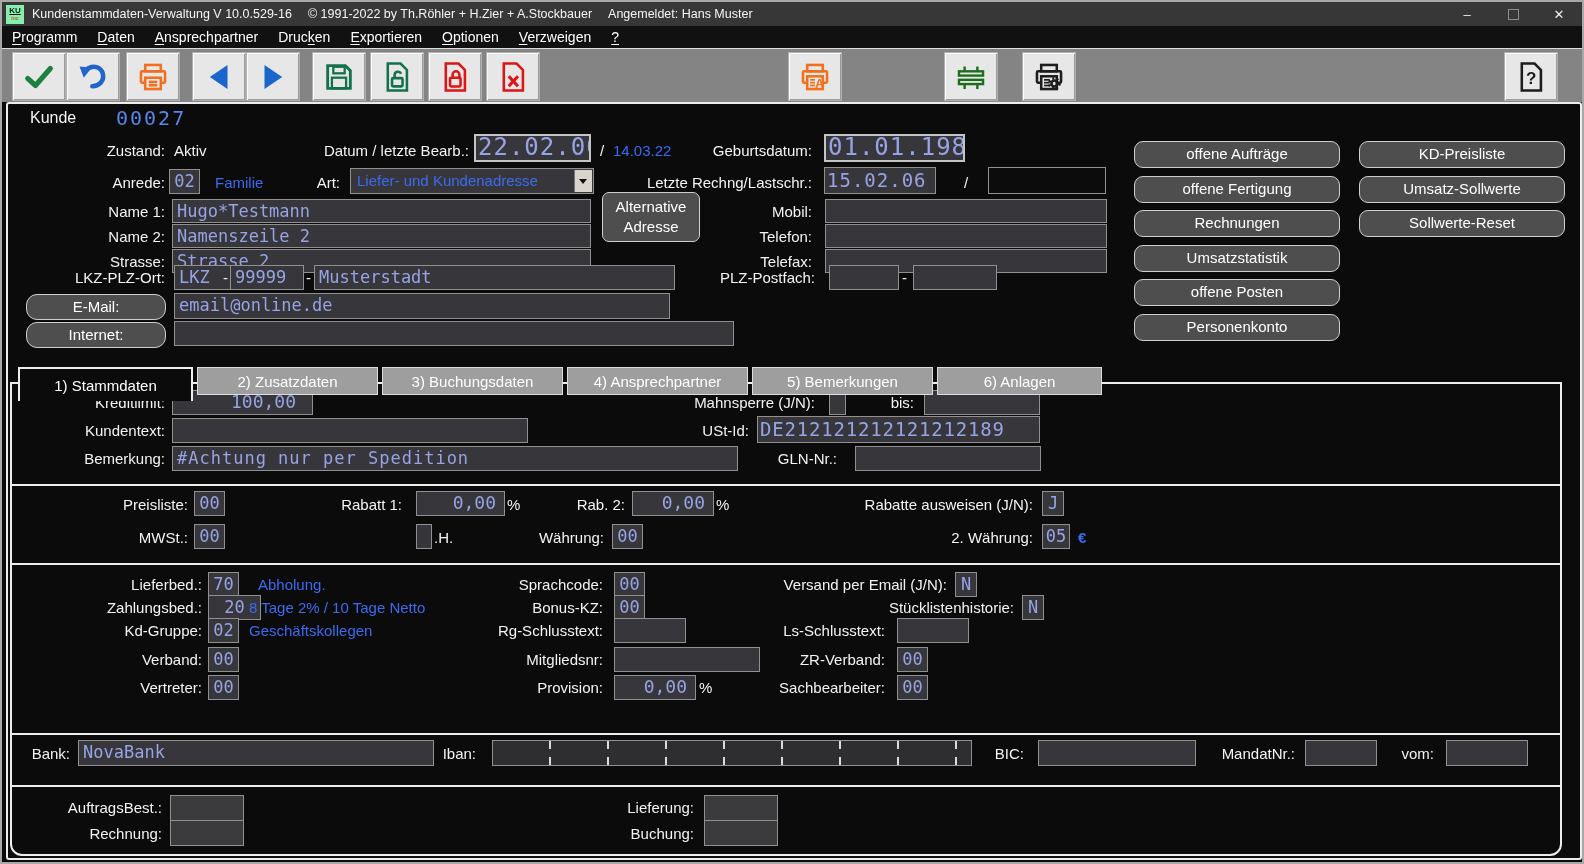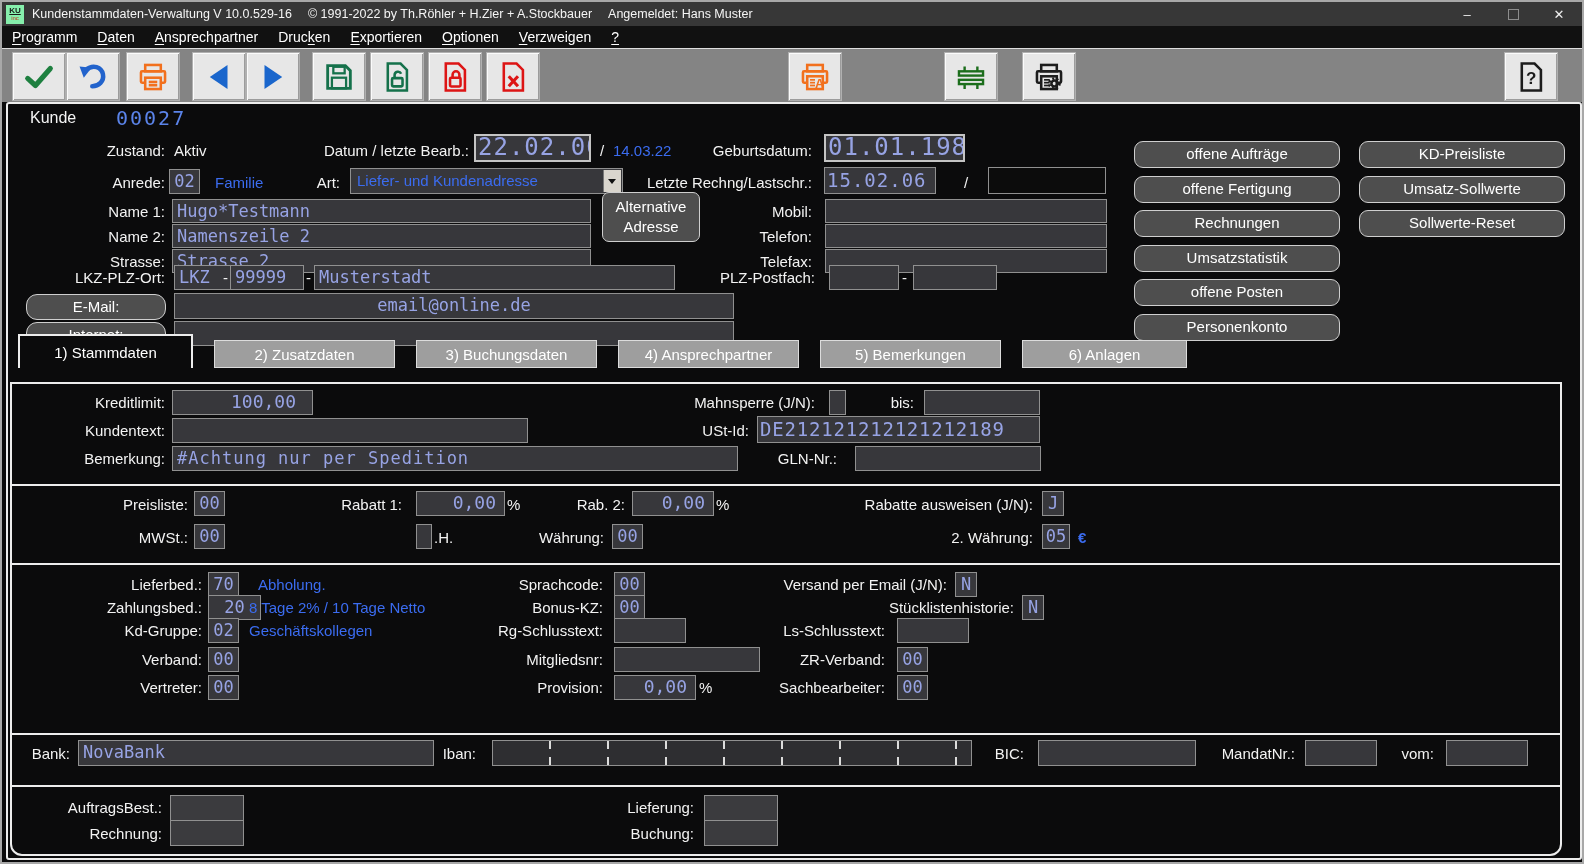--- a/index.html
+++ b/index.html
@@ -43,21 +43,21 @@
   .gbtn{position:absolute;background:#4e4e4e;border:1px solid #cfcfcf;border-radius:9px;color:#fff;
         font-size:15px;display:flex;align-items:center;justify-content:center;text-align:center;box-sizing:border-box;line-height:1.35;}
   .kundenr{position:absolute;color:#5b84ea;font-family:"DejaVu Sans Mono",monospace;font-size:20px;letter-spacing:2px;}
   
   .drop{position:absolute;height:26px;background:#37373b;border:1px solid #909090;box-sizing:border-box;}
   .drop .val{position:absolute;left:6px;top:3px;color:#3b6cf0;font-size:15px;white-space:pre;}
   .droparrow{position:absolute;right:1px;top:1px;bottom:1px;width:17px;background:#d9d5cd;border-left:1px solid #777;}
   .droparrow::after{content:"";position:absolute;left:4px;top:9px;border-left:4px solid transparent;
         border-right:4px solid transparent;border-top:5px solid #111;}
   
-  .tabrow{position:absolute;left:16px;top:332px;height:34px;display:flex;gap:21px;align-items:flex-end;z-index:5;}
+  .tabrow{position:absolute;left:16px;top:365px;height:34px;display:flex;gap:4px;align-items:flex-start;z-index:5;}
   .tab{height:28px;background:#9e9e9e;border:1px solid #dcdcdc;box-sizing:border-box;color:#fff;
        font-size:15px;display:flex;align-items:center;justify-content:center;}
   .tab.active{height:34px;background:#0b0b0c;border:2px solid #ededed;border-bottom:none;}
   .panel{position:absolute;left:8px;top:380px;width:1552px;height:474px;border:2px solid #ededed;
          border-radius:0 0 12px 12px;box-sizing:border-box;}
   .hsep{position:absolute;left:9px;width:1549px;height:2px;background:#ededed;}
   .iban{background-image:
      repeating-linear-gradient(90deg, transparent 0 56px, #dcdcdc 56px 58px),
      repeating-linear-gradient(90deg, transparent 0 56px, #dcdcdc 56px 58px);
      background-size:100% 8px,100% 8px;background-position:0 0,0 100%;background-repeat:no-repeat;}
@@ -224,21 +224,21 @@
   <div class="fld big" style="left:472px;top:132px;width:117px;">22.02.00</div>
   <span class="wv" style="left:598px;top:140px;">/</span>
   <span class="lnk" style="left:611px;top:140px;">14.03.22</span>
   <span class="lbl" style="left:690px;top:140px;width:120px;">Geburtsdatum:</span>
   <div class="fld big" style="left:822px;top:132px;width:141px;">01.01.1980</div>
 
   <span class="lbl" style="left:60px;top:172px;width:103px;">Anrede:</span>
   <div class="fld code" style="left:167px;top:167px;width:31px;">02</div>
   <span class="lnk" style="left:213px;top:172px;">Familie</span>
   <span class="lbl" style="left:308px;top:172px;width:30px;">Art:</span>
-  <div class="drop" style="left:348px;top:166px;width:273px;">
+  <div class="drop" style="left:348px;top:166px;width:244px;">
     <span class="val">Liefer- und Kundenadresse</span>
     <span class="droparrow"></span>
   </div>
   <span class="lbl" style="left:622px;top:172px;width:188px;">Letzte Rechng/Lastschr.:</span>
   <div class="fld date" style="left:822px;top:165px;width:112px;">15.02.06</div>
   <span class="wv" style="left:962px;top:172px;">/</span>
   <div class="fld date blk" style="left:986px;top:165px;width:118px;"></div>
 
   <div class="gbtn" style="left:600px;top:190px;width:98px;height:50px;border-radius:7px;">
     <span><span>Alternative</span><br><span>Adresse</span></span>
@@ -265,21 +265,21 @@
   <span class="wv" style="left:304px;top:267px;">-</span>
   <div class="fld" style="left:312px;top:263px;width:361px;">Musterstadt</div>
   <span class="lbl" style="left:690px;top:267px;width:123px;">PLZ-Postfach:</span>
   <div class="fld" style="left:827px;top:263px;width:70px;"></div>
   <span class="wv" style="left:900px;top:267px;">-</span>
   <div class="fld" style="left:911px;top:263px;width:84px;"></div>
 
   <div class="gbtn" style="left:24px;top:292px;width:140px;height:26px;border-radius:11px;">
       <span>E-Mail:</span>
     </div>
-  <div class="fld" style="left:172px;top:291px;width:560px;height:26px;text-align:center;">email@online.de</div>
+  <div class="fld" style="left:172px;top:291px;width:496px;height:26px;">email@online.de</div>
   <div class="gbtn" style="left:24px;top:320px;width:140px;height:26px;border-radius:11px;">
       <span>Internet:</span>
     </div>
   <div class="fld" style="left:172px;top:319px;width:560px;height:25px;"></div>
 
   <div class="gbtn" style="left:1132px;top:139px;width:206px;height:27px;">
       <span>offene Aufträge</span>
     </div>
   <div class="gbtn" style="left:1132px;top:174px;width:206px;height:27px;">
       <span>offene Fertigung</span>

